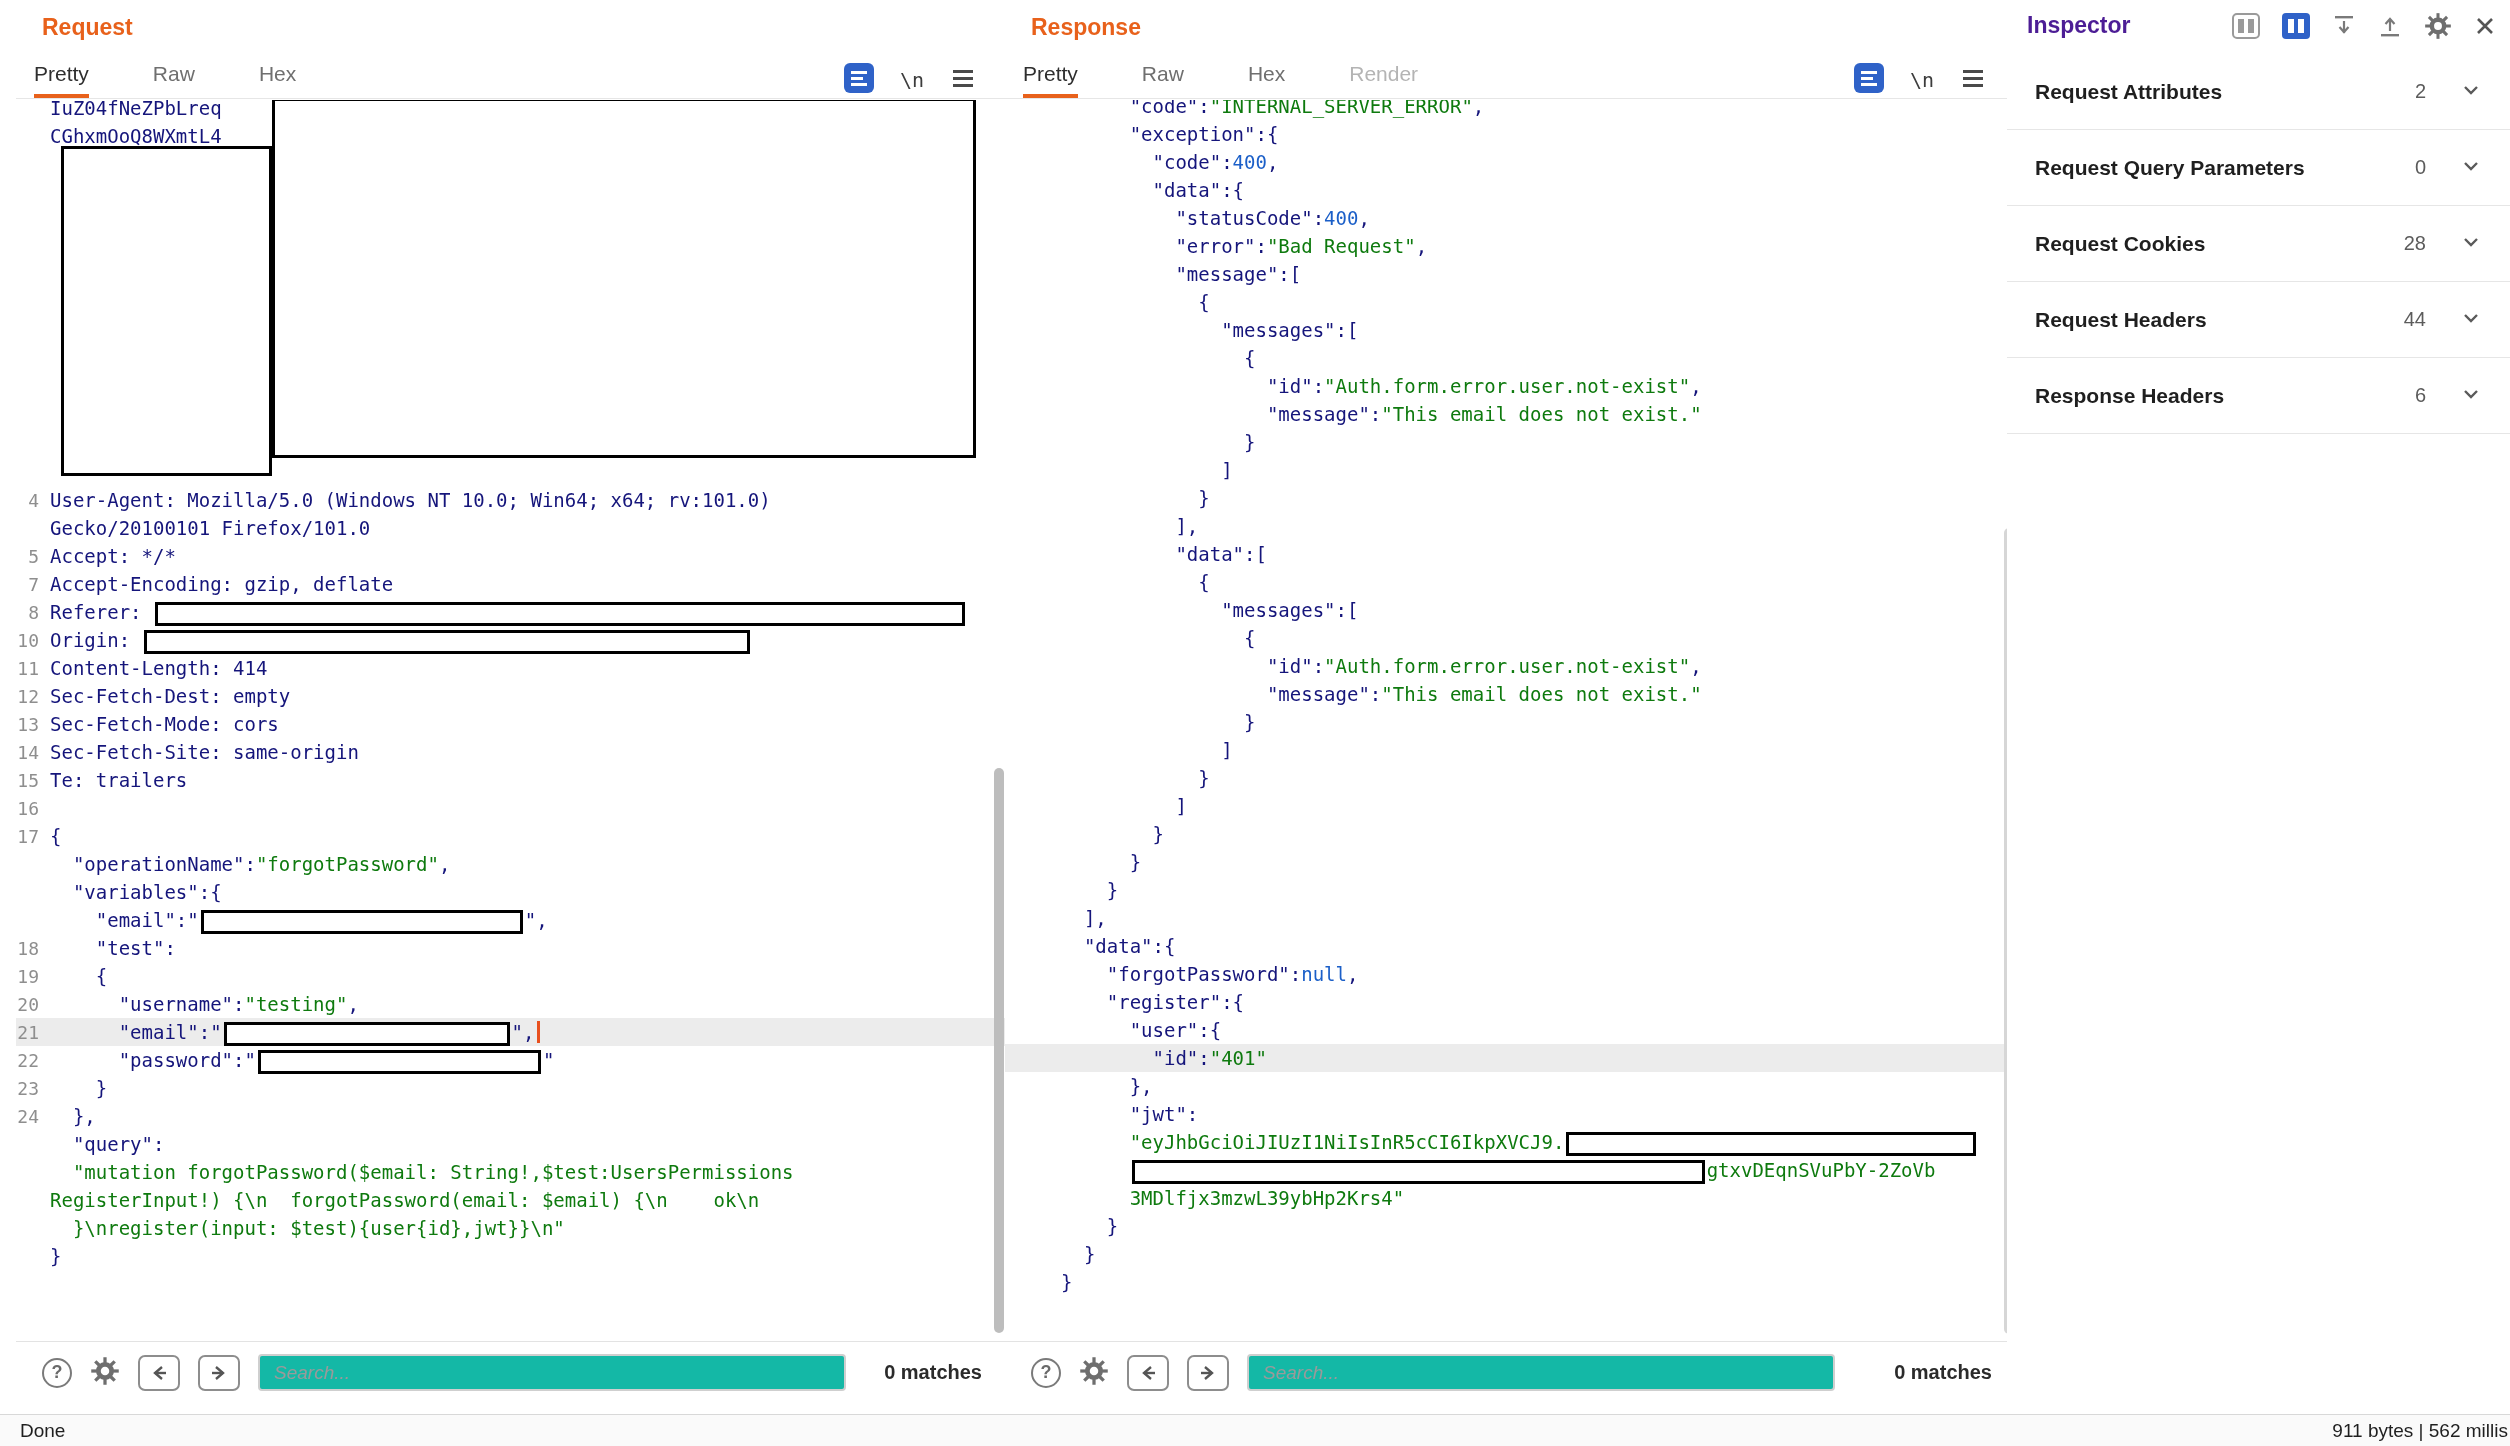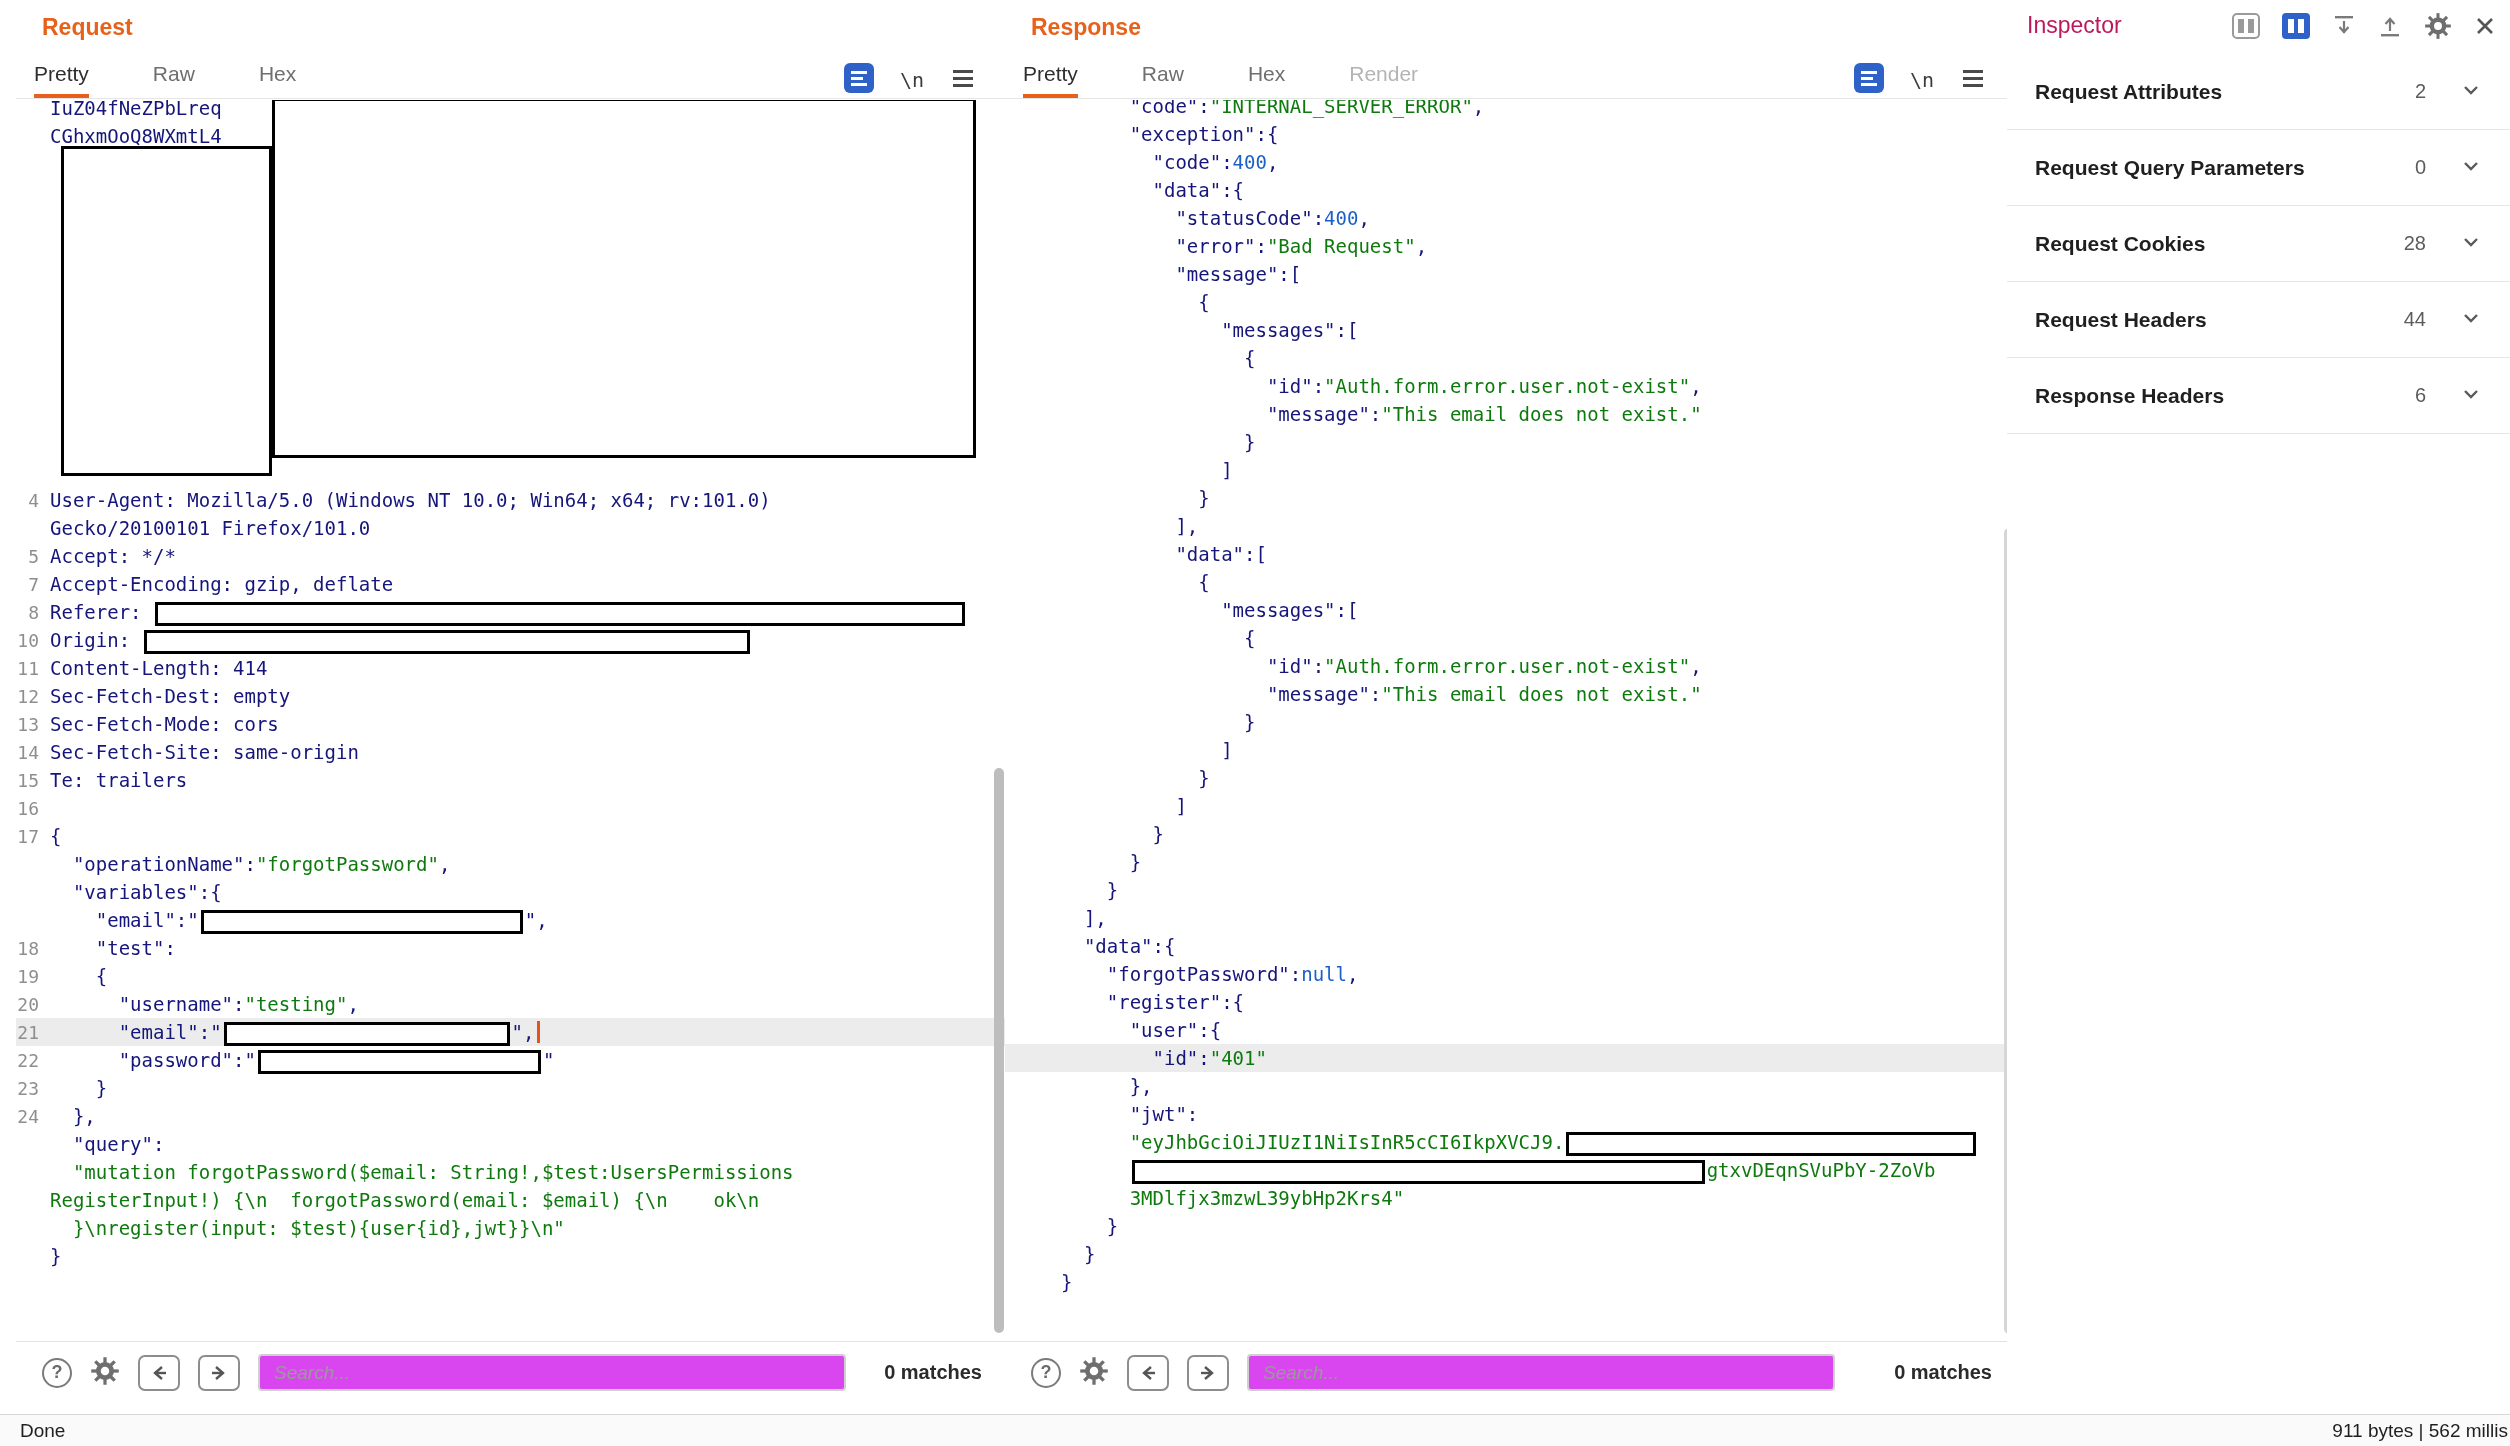--- a/index.html
+++ b/index.html
@@ -47,29 +47,29 @@
   #response-scroll { right:4px; top:528px; height:806px; background:#d6d6d6; }
 
   
   .toolbar { position:absolute; left:0; right:0; bottom:0; height:62px; border-top:1px solid #e3e3e3;
              display:flex; align-items:center; padding:0 26px; gap:18px; background:#ffffff; }
   .help-icon { width:30px; height:30px; border:2px solid #7a7a7a; border-radius:50%;
                color:#6a6a6a; font-size:18px; font-weight:bold; display:flex; align-items:center; justify-content:center; }
   .nav-btn { width:42px; height:36px; border:2px solid #8d8d8d; border-radius:7px; background:#fff;
              display:flex; align-items:center; justify-content:center; }
   .search { width:588px; height:37px; border:2px solid #cfcfcf; border-radius:4px; padding:0 14px;
-            font-size:19px; font-style:italic; color:#333; background:#d946ef; outline:none;
+            font-size:19px; font-style:italic; color:#333; background:#14b8a6; outline:none;
             font-family:"Liberation Sans", sans-serif; }
   .search::placeholder { color:#9a9a9a; font-style:italic; }
   .matches { margin-left:auto; font-size:20px; font-weight:bold; color:#2b2b2b; white-space:nowrap; }
 
   
   #inspector-panel { border-left:none; }
   .insp-header { position:absolute; top:0; left:0; right:0; height:54px; }
-  .insp-title { position:absolute; left:20px; top:12px; font-size:23px; font-weight:normal; color:#be185d; }
+  .insp-title { position:absolute; left:20px; top:12px; font-size:23px; font-weight:bold; color:#4c1d95; }
   .insp-icons { position:absolute; right:14px; top:12px; display:flex; align-items:center; gap:22px; }
   .insp-list { position:absolute; top:54px; left:0; right:0; }
   .insp-row { height:76px; display:flex; align-items:center; padding:0 28px;
               border-bottom:1px solid #e6e6e6; background:#fff; }
   .insp-label { font-size:21px; font-weight:600; color:#1f1f1f; }
   .insp-count { margin-left:auto; font-size:20px; color:#5c5c5c; padding-right:34px; }
 
   
   #win-icons { position:absolute; left:1805px; top:-12px; display:flex; gap:14px; }
 

